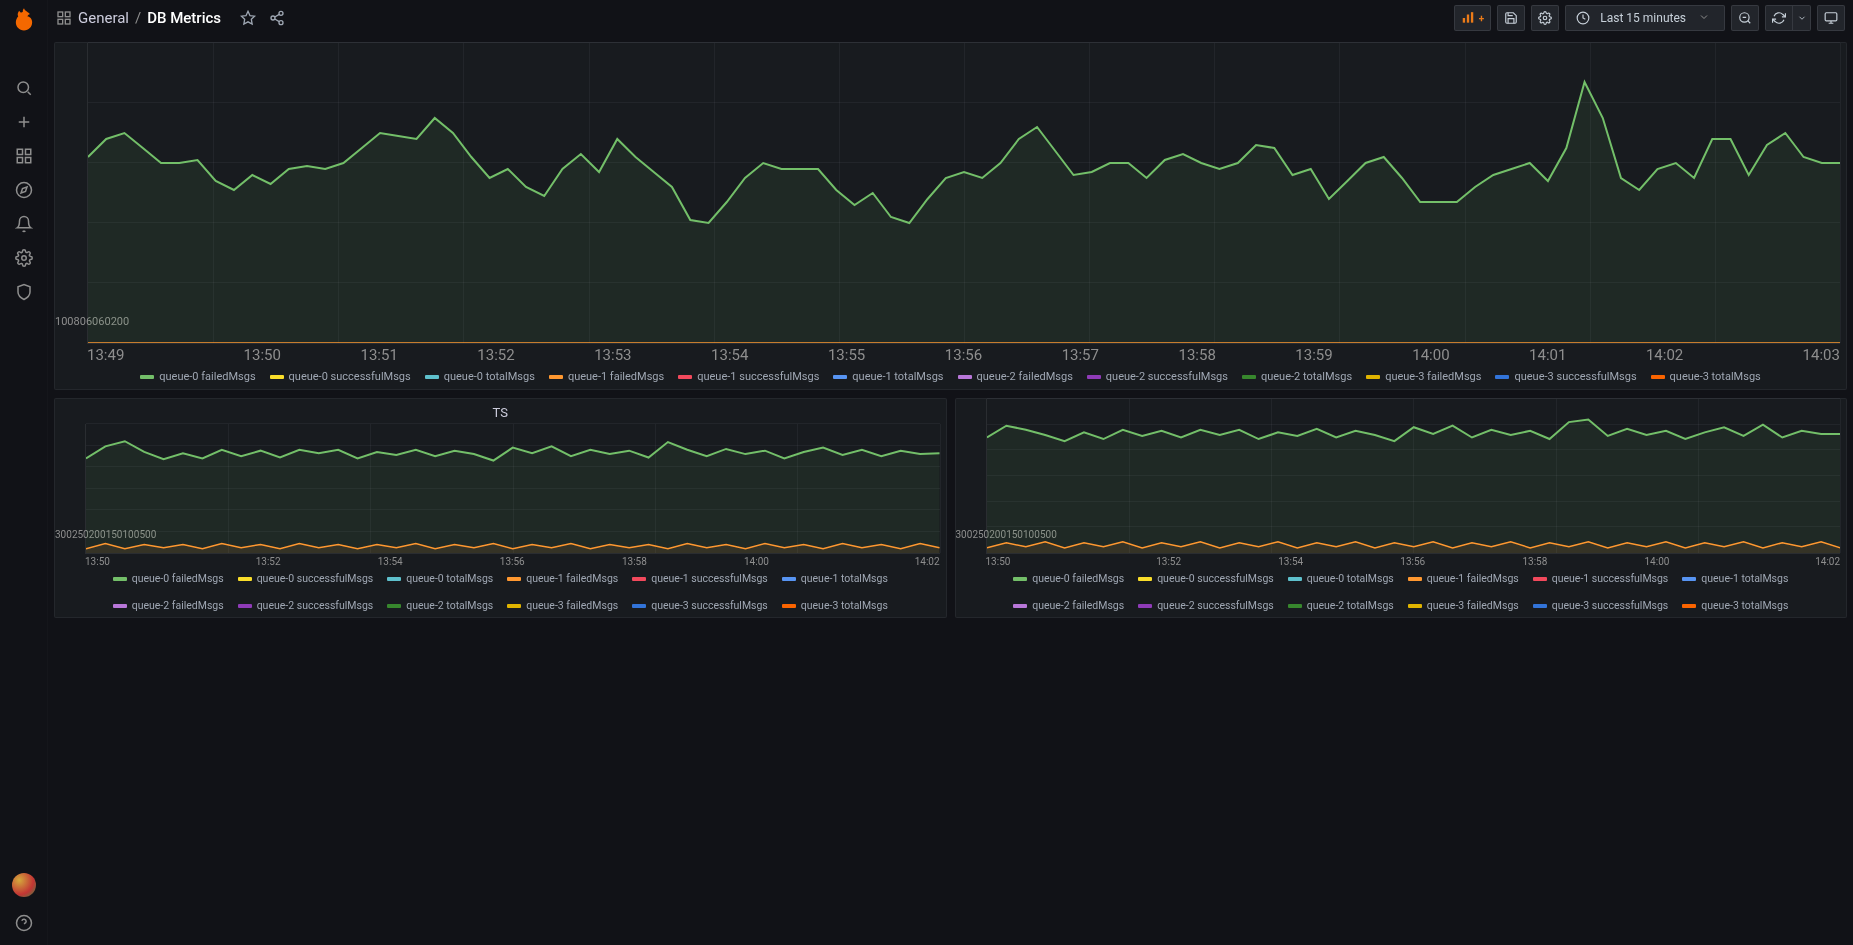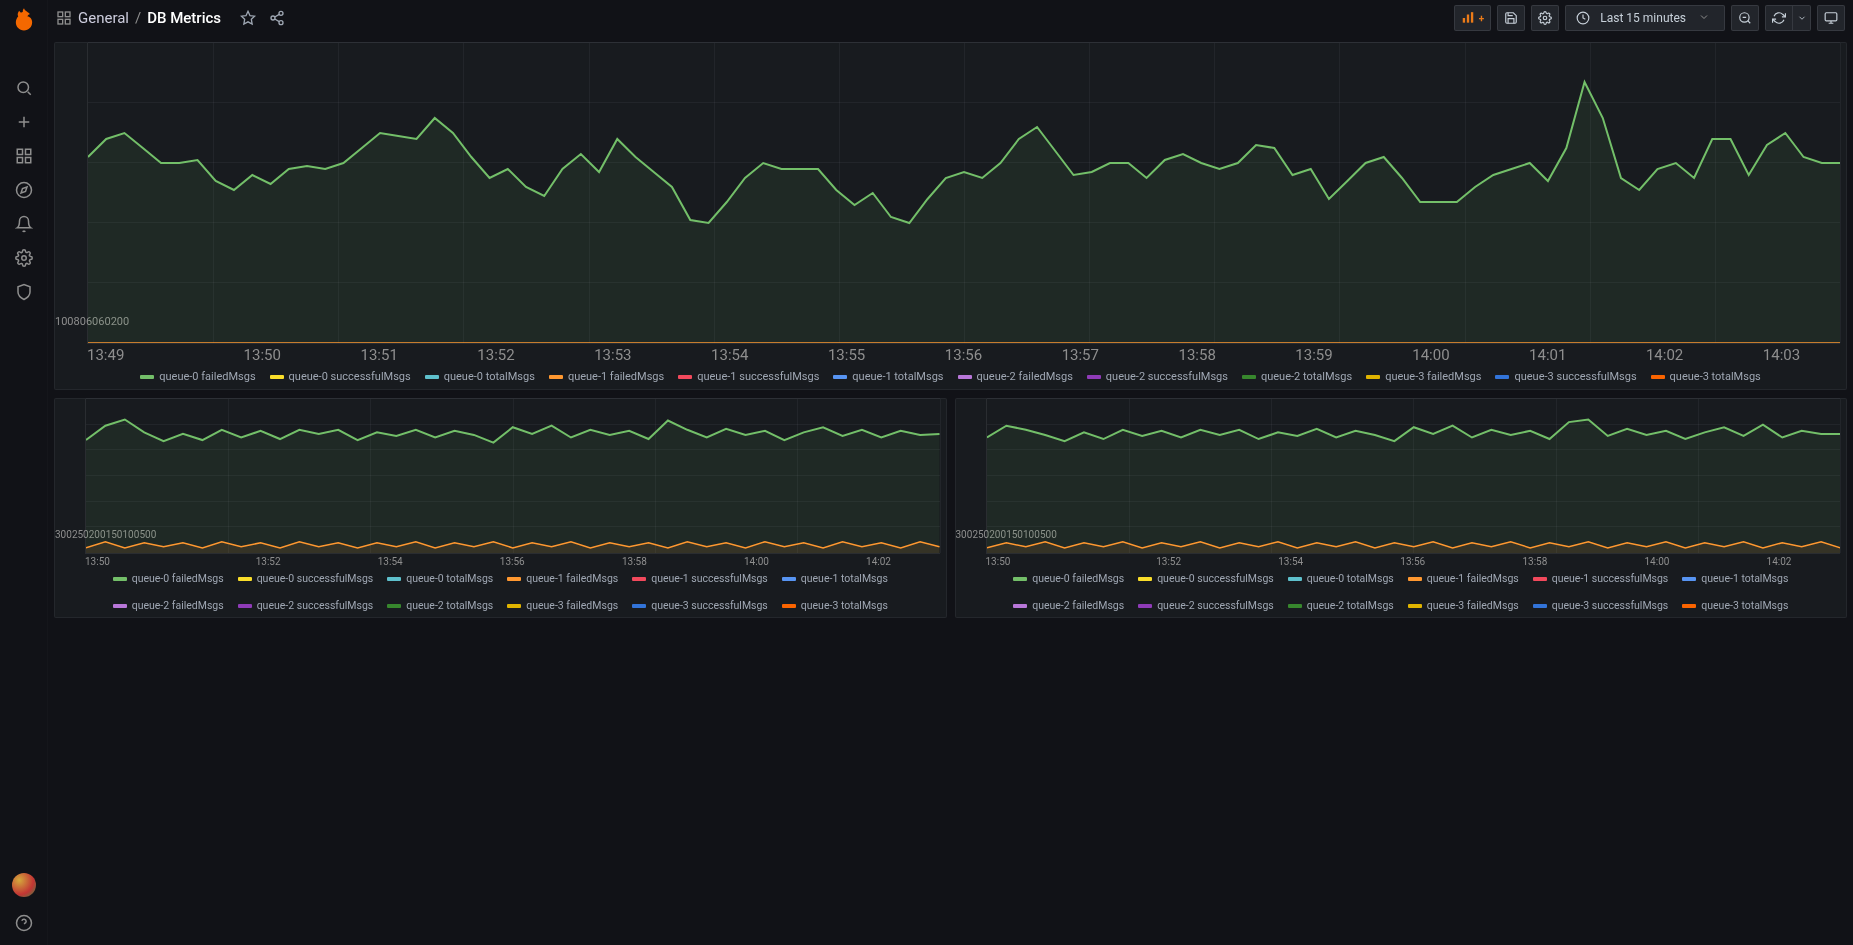--- a/index.html
+++ b/index.html
@@ -150,21 +150,21 @@
 .grid-v { position:absolute; top:0; bottom:0; border-left:1px solid rgba(204,204,220,0.06); }
 .x-axis {
   display:flex;
   font-size:15px;
   color:#8e8e8e;
   padding: 2px 6px 2px 32px;
 }
 .x-axis.small { font-size:10px; padding-left:30px; }
 .x-tick { flex:1; text-align:center; }
 .x-tick.first { text-align:left; }
-.x-tick.last { text-align:center; }
+.x-tick.last { text-align:right; }
 
 .legend {
   display:flex;
   flex-wrap:wrap;
   gap: 14px 14px;
   padding: 4px 10px 6px;
   font-size: 11px;
   color: #9fa7b3;
   justify-content:center;
 }
@@ -429,20 +429,21 @@
           <div class="legend-item">
             <span class="swatch" style="background: rgb(250, 100, 0);"></span>
             <span>queue-3 totalMsgs</span>
           </div>
         </div>
     </div>
 
     <div class="row2">
 
       <div class="panel">
+        <div class="panel-title">TS</div>
         <div class="chart-wrap">
           <div class="y-axis small" id="yaxis-1">
               <span>300</span>
               <span>250</span>
               <span>200</span>
               <span>150</span>
               <span>100</span>
               <span>50</span>
               <span>0</span>
             </div>

